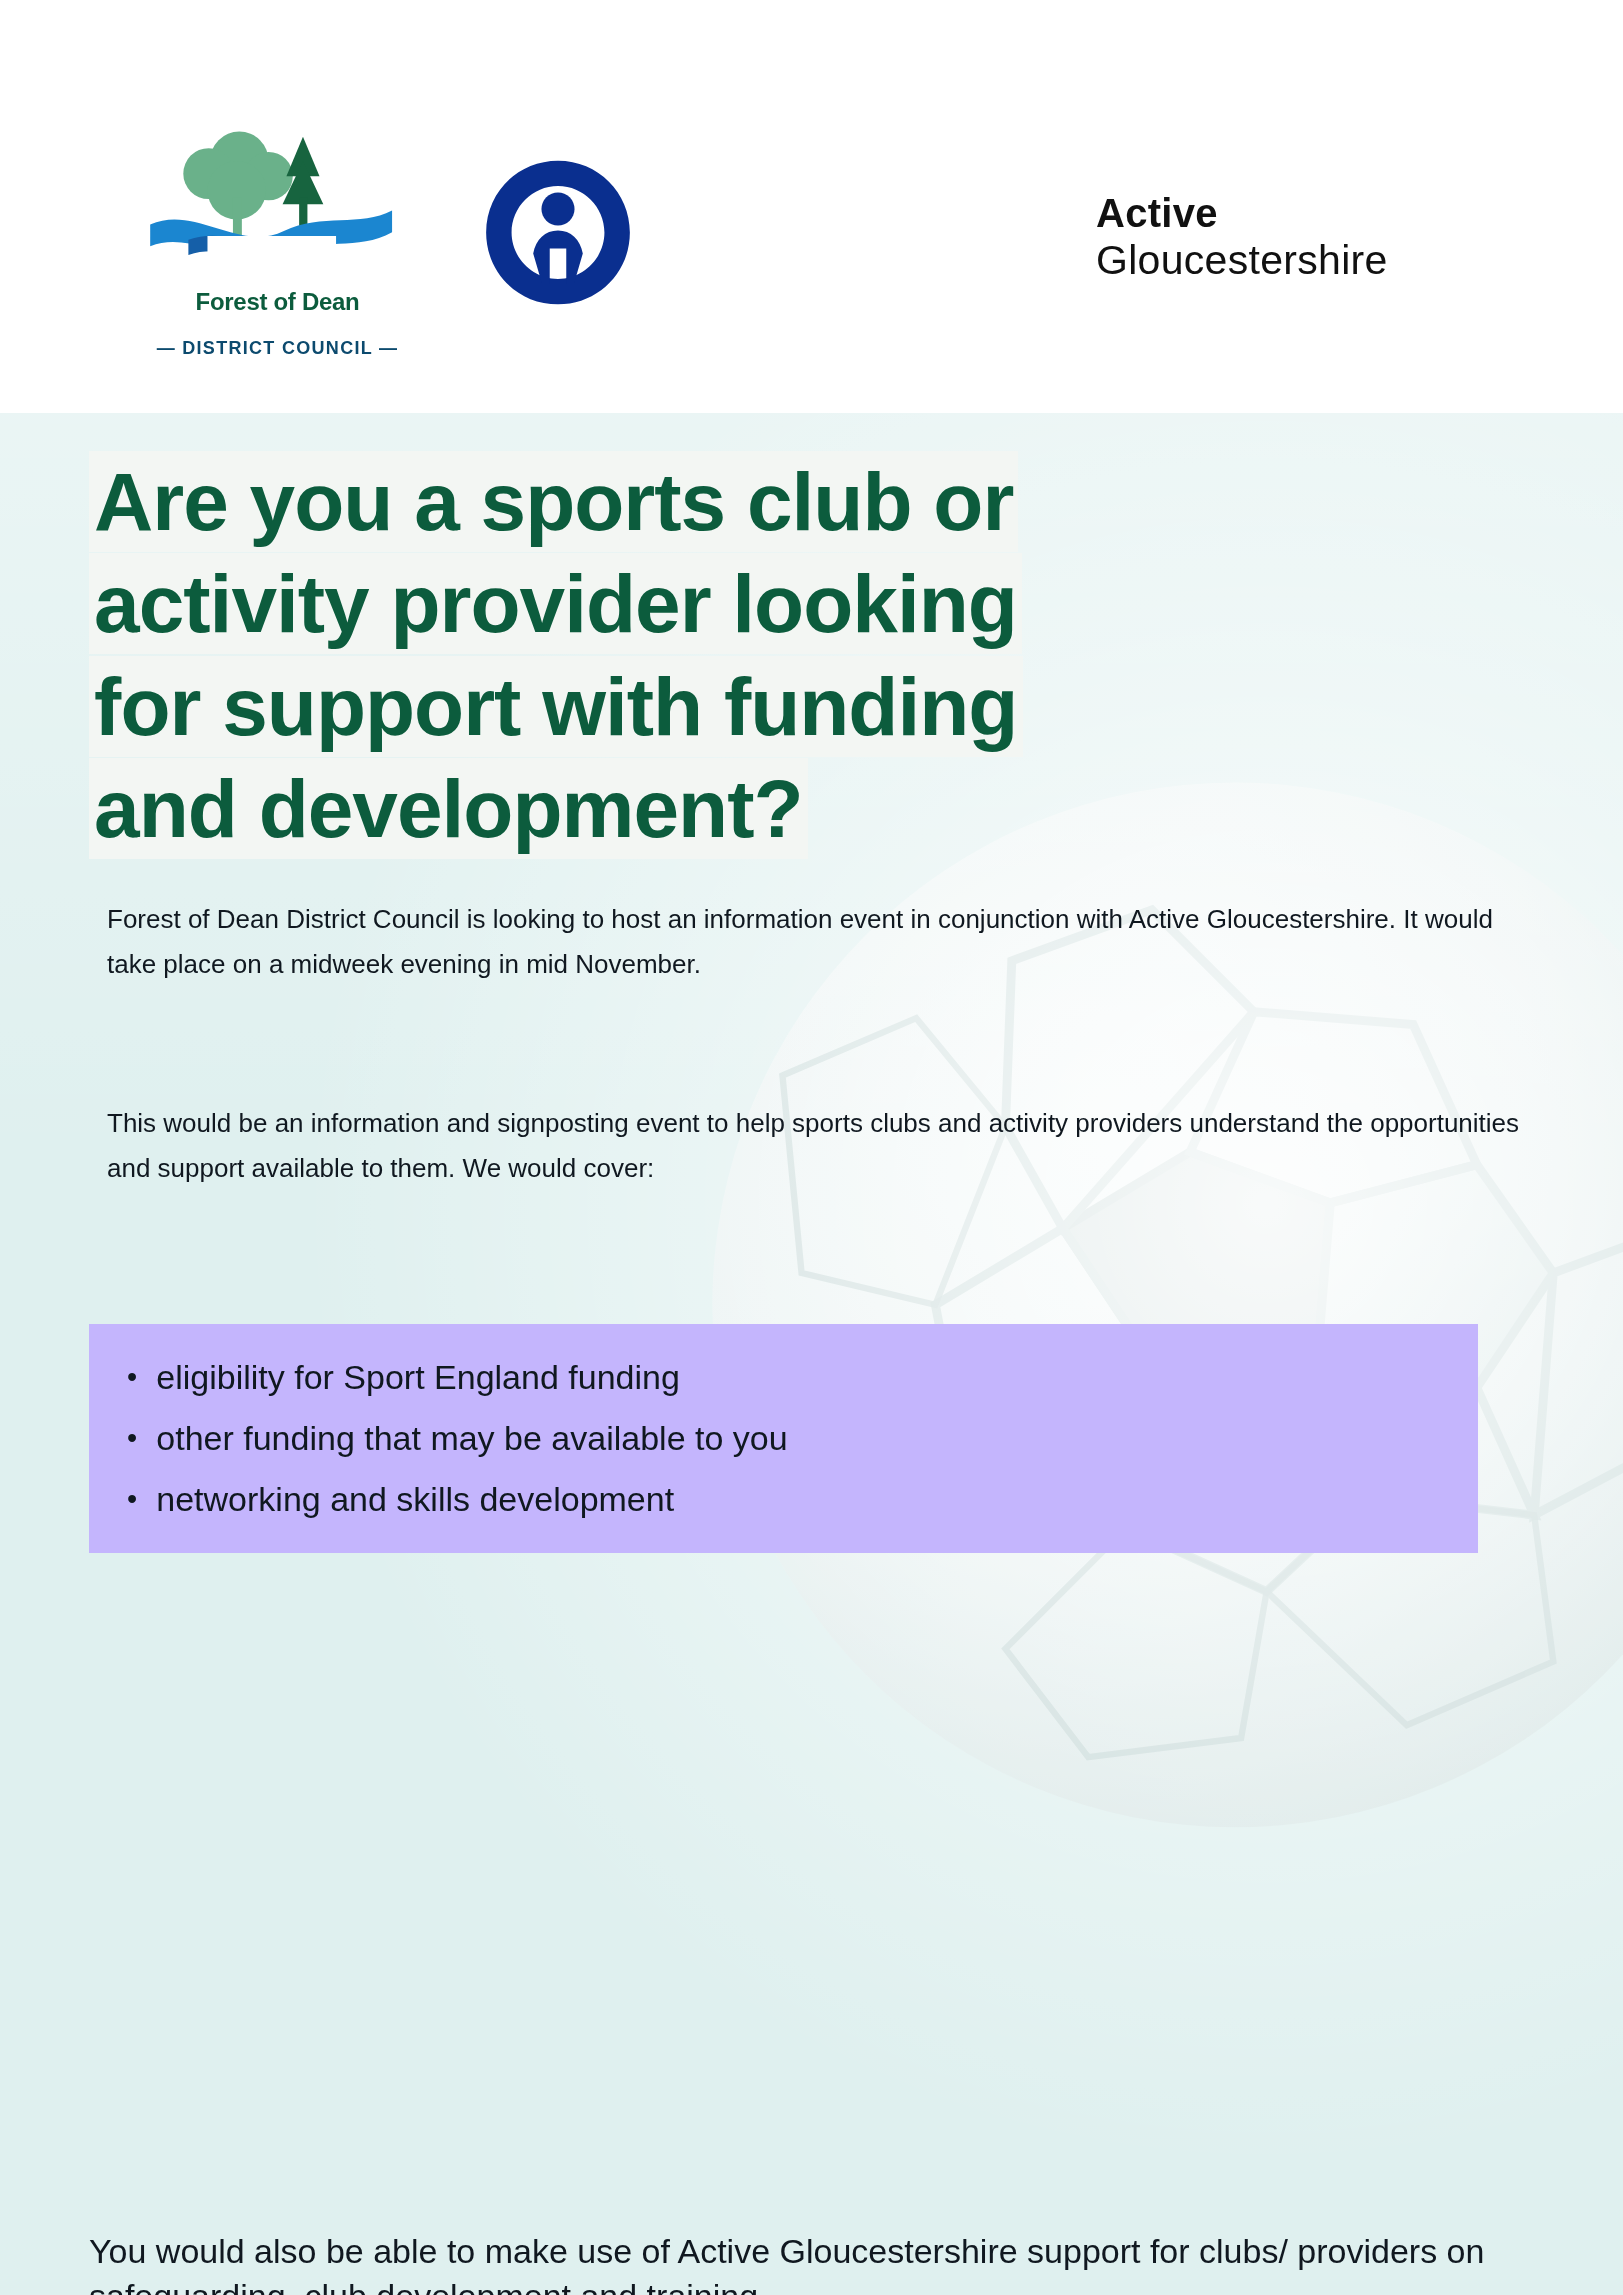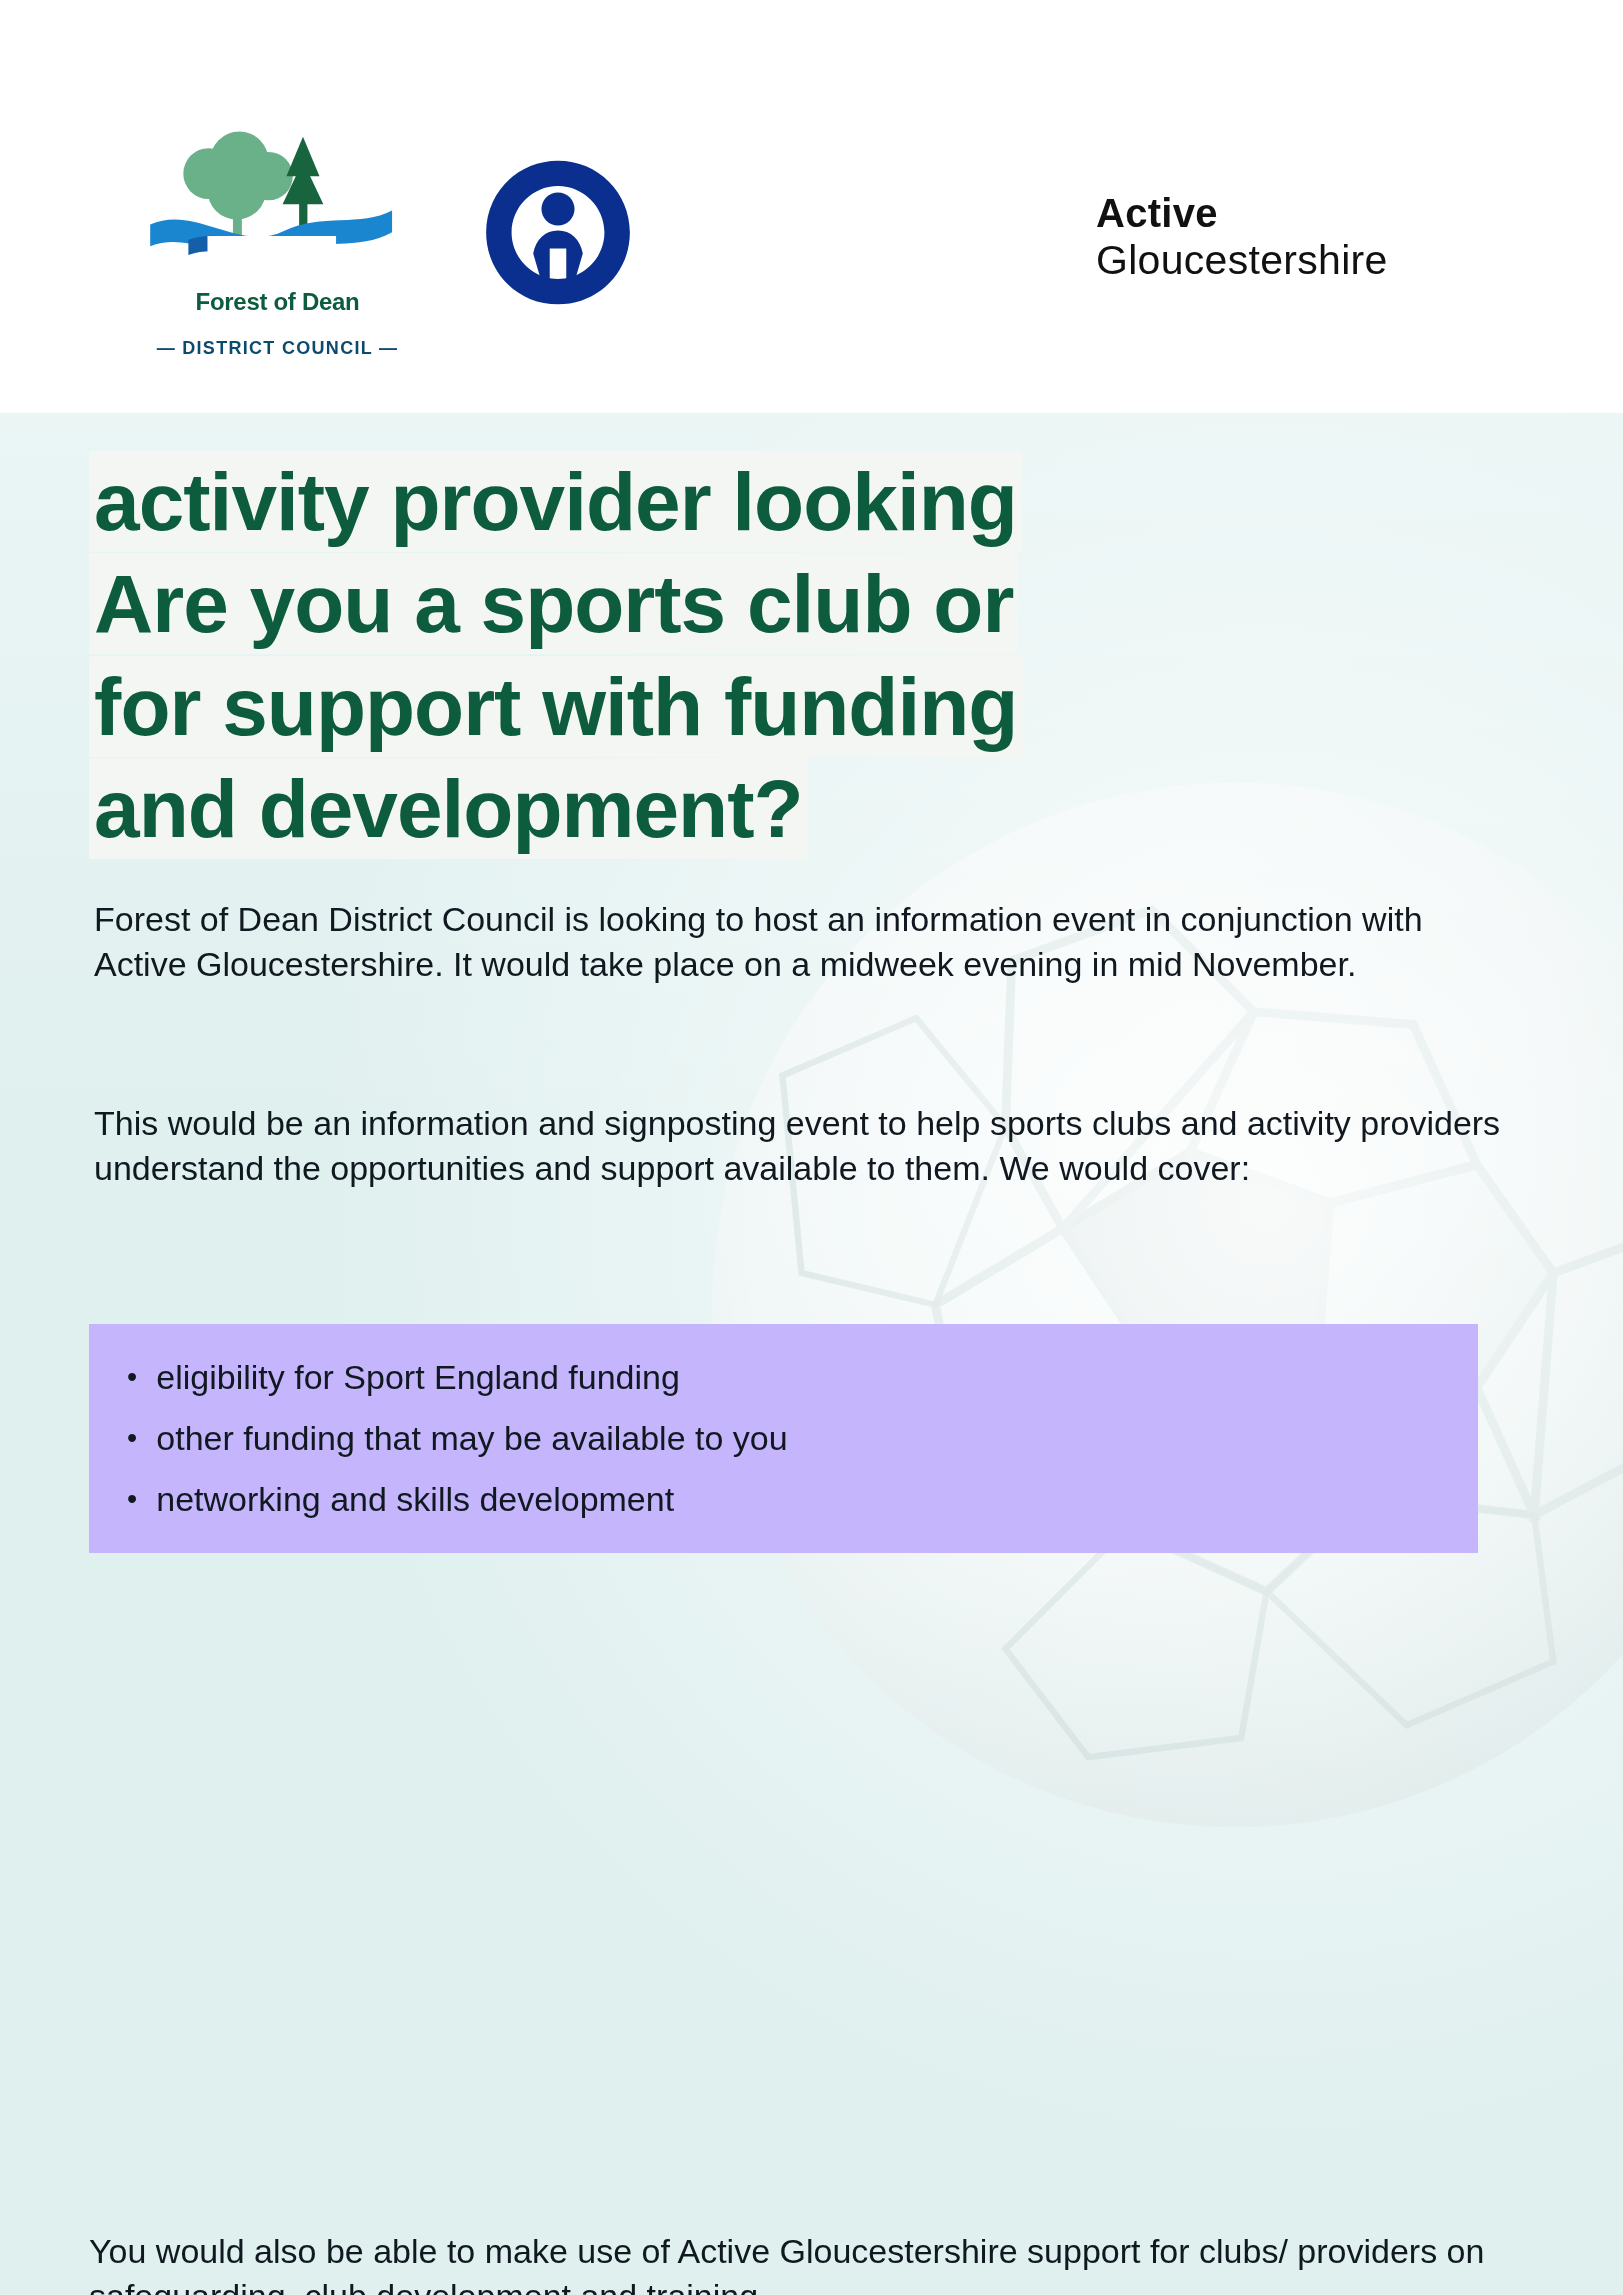--- a/index.html
+++ b/index.html
@@ -141,24 +141,24 @@
     font-size: 82px;
     font-weight: 700;
     line-height: 101px;
     letter-spacing: -1px;
     padding: 0 5.1px;
     margin-bottom: 1.3px;
   }
 
   .para {
     position: absolute;
-    left: 94px;
+    left: 107px;
     width: 1415px;
     color: #101820;
-    font-size: 34px;
+    font-size: 26px;
     line-height: 45px;
   }
   .para-1 { top: 484px; }
   .para-2 { top: 688px; }
 
   .bullets {
     position: absolute;
     left: 89px;
     top: 911px;
     width: 1389px;
@@ -265,22 +265,22 @@
     </g>
     <g stroke="#b6c9c8" stroke-width="10" fill="none" opacity="0.8">
       <path d="M120 520 L330 430 L470 600 L360 880 L150 830 Z"></path>
       <path d="M660 1230 L880 1330 L840 1560 L600 1590 L470 1420 Z"></path>
       <path d="M1040 1180 L1300 1210 L1330 1440 L1100 1540 L880 1330 Z"></path>
     </g>
   </svg>
   <div class="bg-wash"></div>
 
   <div class="headline">
+    <div class="line">Are you a sports club or</div>
     <div class="line">activity provider looking</div>
-    <div class="line">Are you a sports club or</div>
     <div class="line">for support with funding</div>
     <div class="line">and development?</div>
   </div>
 
   <div class="para para-1">Forest of Dean District Council is looking to host an information event in conjunction with Active Gloucestershire. It would take place on a midweek evening in mid November.</div>
   <div class="para para-2">This would be an information and signposting event to help sports clubs and activity providers understand the opportunities and support available to them. We would cover:</div>
 
   <div class="bullets">
     <ul>
       <li>eligibility for Sport England funding</li>

